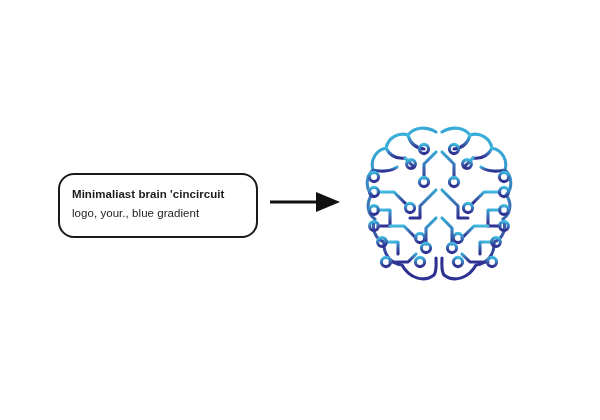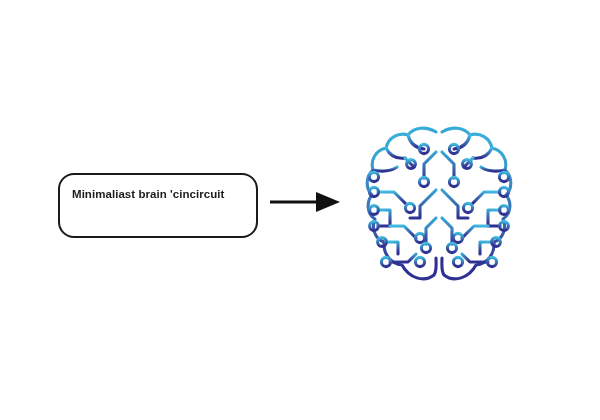--- a/index.html
+++ b/index.html
@@ -69,20 +69,21 @@
   }
 </style>
 </head>
 <body>
 
 <div id="canvas">
 
   <div id="prompt-box">
     <div id="prompt-text">
       <span class="prompt-line l1">Minimaliast brain 'cincircuit</span>
+      <span class="prompt-line l2">logo, your., blue gradient</span>
     </div>
   </div>
 
   <svg id="arrow" viewBox="0 0 74 28">
     <line x1="2" y1="14" x2="52" y2="14" stroke="#111111" stroke-width="3"></line>
     <polygon points="48,4 72,14 48,24" fill="#111111"></polygon>
   </svg>
 
   <svg id="brain-logo" viewBox="0 0 150 172">
     <defs>

